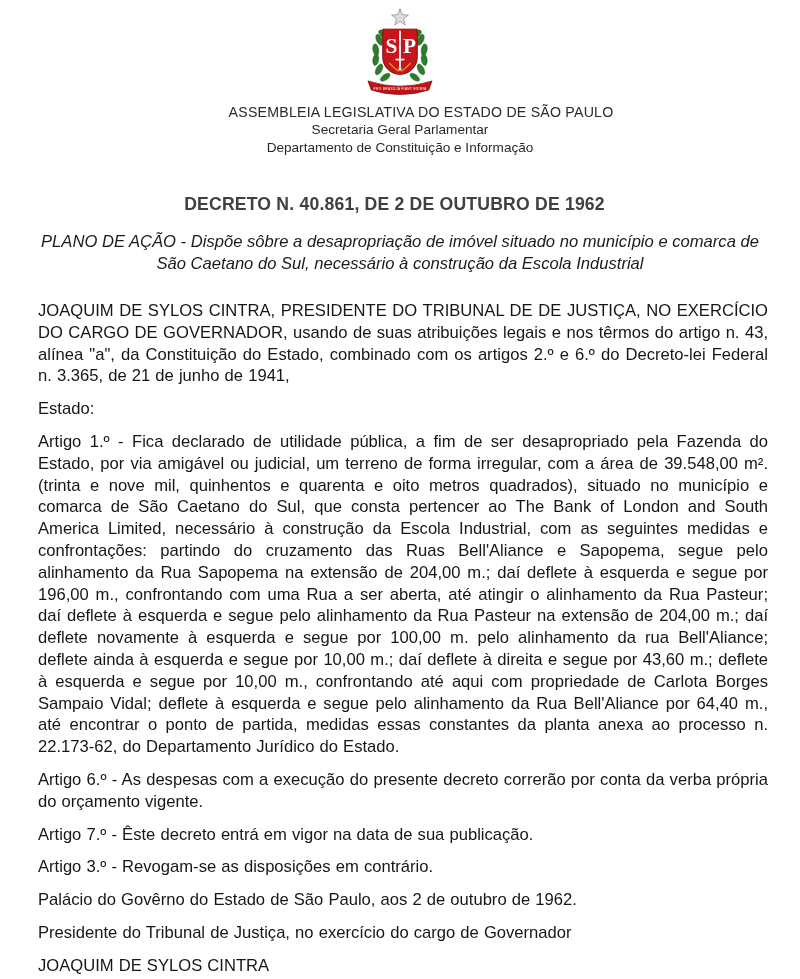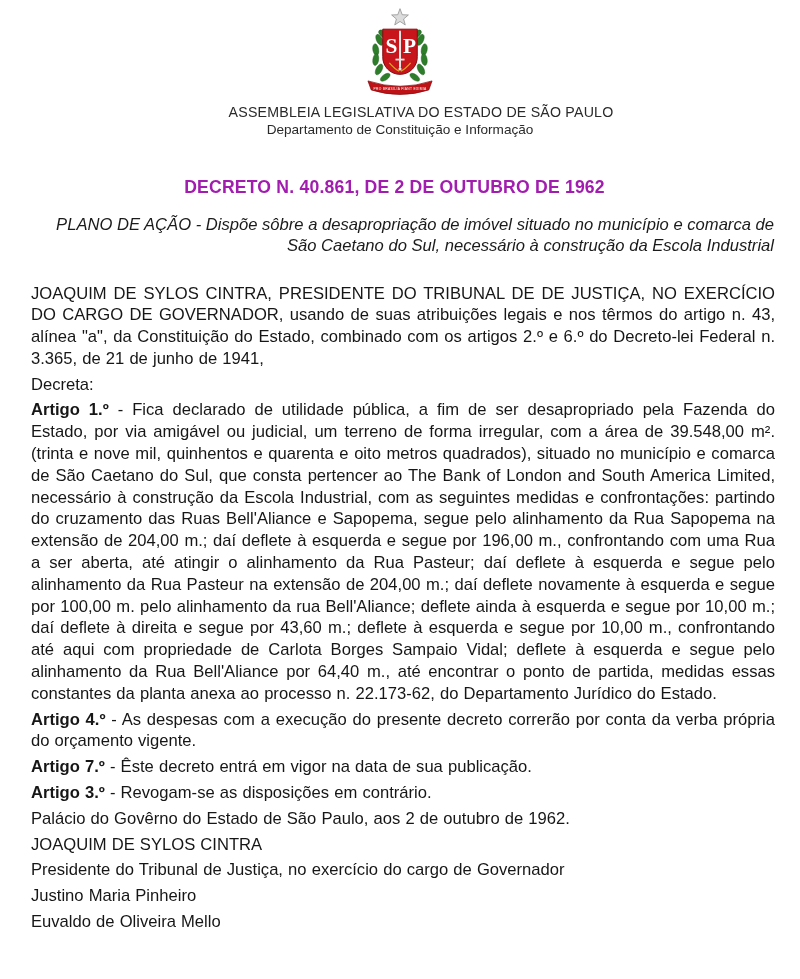--- a/index.html
+++ b/index.html
@@ -37,45 +37,45 @@
   .org-line-2, .org-line-3 {
     font-size: 13.6px;
     line-height: 17.5px;
     color: #2a2a2a;
   }
   .decree-title {
     margin: 38px 11px 0 0;
     text-align: center;
     font-size: 17.6px;
     font-weight: bold;
-    color: #a21caf;
+    color: #404040;
     letter-spacing: 0.2px;
   }
   .decree-subtitle {
     margin: 16px auto 0 auto;
     max-width: 748px;
-    text-align: right;
+    text-align: center;
     font-style: italic;
     font-size: 16.6px;
     line-height: 21.5px;
     color: #1b1b1b;
   }
   .decree-body {
     margin: 26px 0 0 0;
     padding: 0 21px 0 27px;
   }
   .decree-body p {
-    margin: 4px;
+    margin: 11px;
     text-align: justify;
     font-size: 16.6px;
     line-height: 21.8px;
     color: #161616;
     word-spacing: 0.5px;
   }
-  .decree-body p strong { font-weight: bold; }
+  .decree-body p strong { font-weight: normal; }
 </style>
 </head>
 <body>
 
 <div class="page">
 
   <header class="letterhead">
     <div class="emblem">
       <svg viewBox="0 0 100 112" xmlns="http://www.w3.org/2000/svg" aria-hidden="true">
 
@@ -111,34 +111,35 @@
         <path d="M63,68 Q56,76 51,78" fill="none" stroke="#d9a520" stroke-width="1.6"></path>
 
         <text x="39.5" y="56" text-anchor="middle" font-family="'Liberation Serif', serif" font-size="26" font-weight="bold" fill="#ffffff">S</text>
         <text x="61.5" y="56" text-anchor="middle" font-family="'Liberation Serif', serif" font-size="26" font-weight="bold" fill="#ffffff">P</text>
 
         <path d="M11,90 Q50,103 89,90 L85,101 Q50,112 15,101 Z" fill="#bf1217" stroke="#7e0d10" stroke-width="0.9"></path>
         <text x="50" y="101.5" text-anchor="middle" font-family="'Liberation Sans', sans-serif" font-size="4" fill="#ffffff" letter-spacing="0.4">PRO BRASILIA FIANT EXIMIA</text>
       </svg>
     </div>
     <div class="org-line-1">ASSEMBLEIA LEGISLATIVA DO ESTADO DE SÃO PAULO</div>
+    <div class="org-line-2">Secretaria Geral Parlamentar</div>
     <div class="org-line-3">Departamento de Constituição e Informação</div>
   </header>
 
   <h1 class="decree-title">DECRETO N. 40.861, DE 2 DE OUTUBRO DE 1962</h1>
 
   <p class="decree-subtitle">PLANO DE AÇÃO - Dispõe sôbre a desapropriação de imóvel situado no município e comarca de São Caetano do Sul, necessário à construção da Escola Industrial</p>
 
   <div class="decree-body" id="paragraphs">
       <p>JOAQUIM DE SYLOS CINTRA, PRESIDENTE DO TRIBUNAL DE DE JUSTIÇA, NO EXERCÍCIO DO CARGO DE GOVERNADOR, usando de suas atribuições legais e nos têrmos do artigo n. 43, alínea "a", da Constituição do Estado, combinado com os artigos 2.º e 6.º do Decreto-lei Federal n. 3.365, de 21 de junho de 1941,</p>
-      <p>Decreta:</p>
+      <p>Estado:</p>
       <p><strong>Artigo 1.º</strong> - Fica declarado de utilidade pública, a fim de ser desapropriado pela Fazenda do Estado, por via amigável ou judicial, um terreno de forma irregular, com a área de 39.548,00 m². (trinta e nove mil, quinhentos e quarenta e oito metros quadrados), situado no município e comarca de São Caetano do Sul, que consta pertencer ao The Bank of London and South America Limited, necessário à construção da Escola Industrial, com as seguintes medidas e confrontações: partindo do cruzamento das Ruas Bell'Aliance e Sapopema, segue pelo alinhamento da Rua Sapopema na extensão de 204,00 m.; daí deflete à esquerda e segue por 196,00 m., confrontando com uma Rua a ser aberta, até atingir o alinhamento da Rua Pasteur; daí deflete à esquerda e segue pelo alinhamento da Rua Pasteur na extensão de 204,00 m.; daí deflete novamente à esquerda e segue por 100,00 m. pelo alinhamento da rua Bell'Aliance; deflete ainda à esquerda e segue por 10,00 m.; daí deflete à direita e segue por 43,60 m.; deflete à esquerda e segue por 10,00 m., confrontando até aqui com propriedade de Carlota Borges Sampaio Vidal; deflete à esquerda e segue pelo alinhamento da Rua Bell'Aliance por 64,40 m., até encontrar o ponto de partida, medidas essas constantes da planta anexa ao processo n. 22.173-62, do Departamento Jurídico do Estado.</p>
-      <p><strong>Artigo 4.º</strong> - As despesas com a execução do presente decreto correrão por conta da verba própria do orçamento vigente.</p>
+      <p><strong>Artigo 6.º</strong> - As despesas com a execução do presente decreto correrão por conta da verba própria do orçamento vigente.</p>
       <p><strong>Artigo 7.º</strong> - Êste decreto entrá em vigor na data de sua publicação.</p>
       <p><strong>Artigo 3.º</strong> - Revogam-se as disposições em contrário.</p>
       <p>Palácio do Govêrno do Estado de São Paulo, aos 2 de outubro de 1962.</p>
+      <p>Presidente do Tribunal de Justiça, no exercício do cargo de Governador</p>
       <p>JOAQUIM DE SYLOS CINTRA</p>
-      <p>Presidente do Tribunal de Justiça, no exercício do cargo de Governador</p>
       <p>Justino Maria Pinheiro</p>
       <p>Euvaldo de Oliveira Mello</p>
     </div>
 
 </div>
 
 </body></html>

